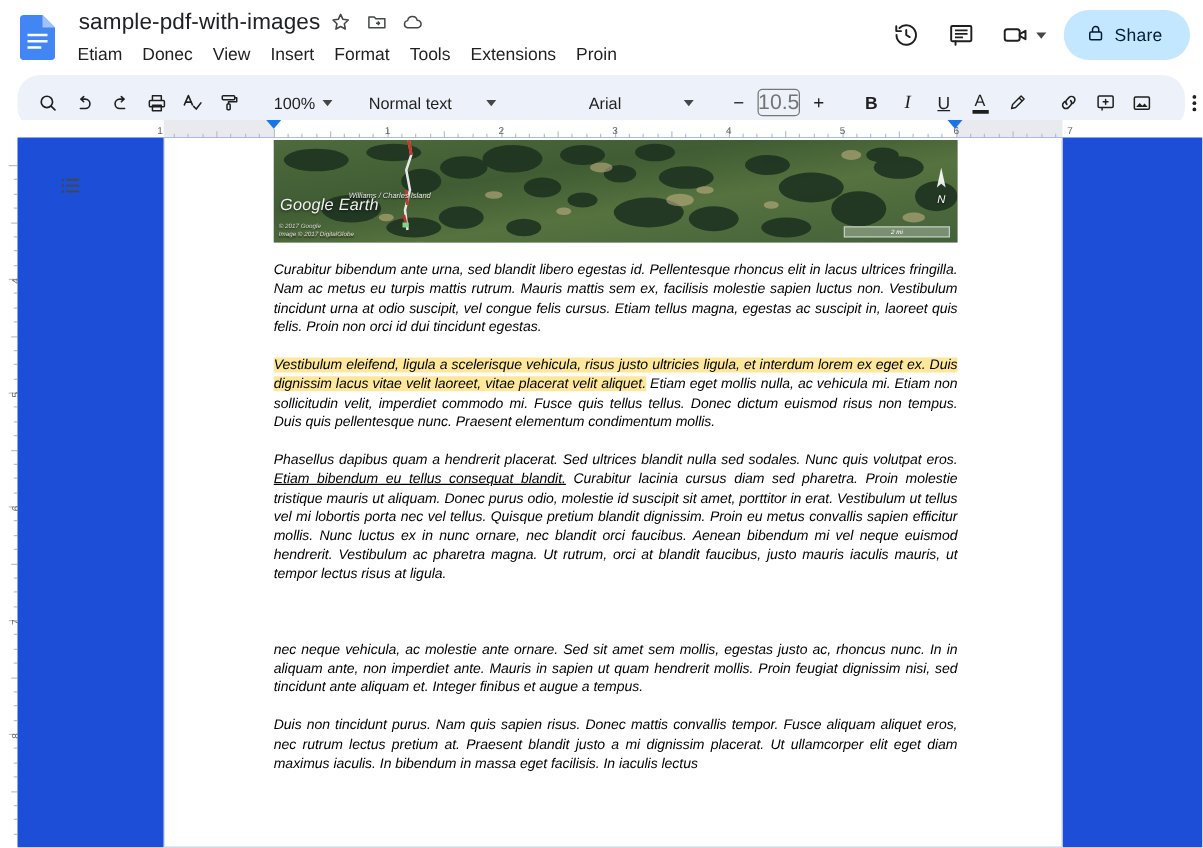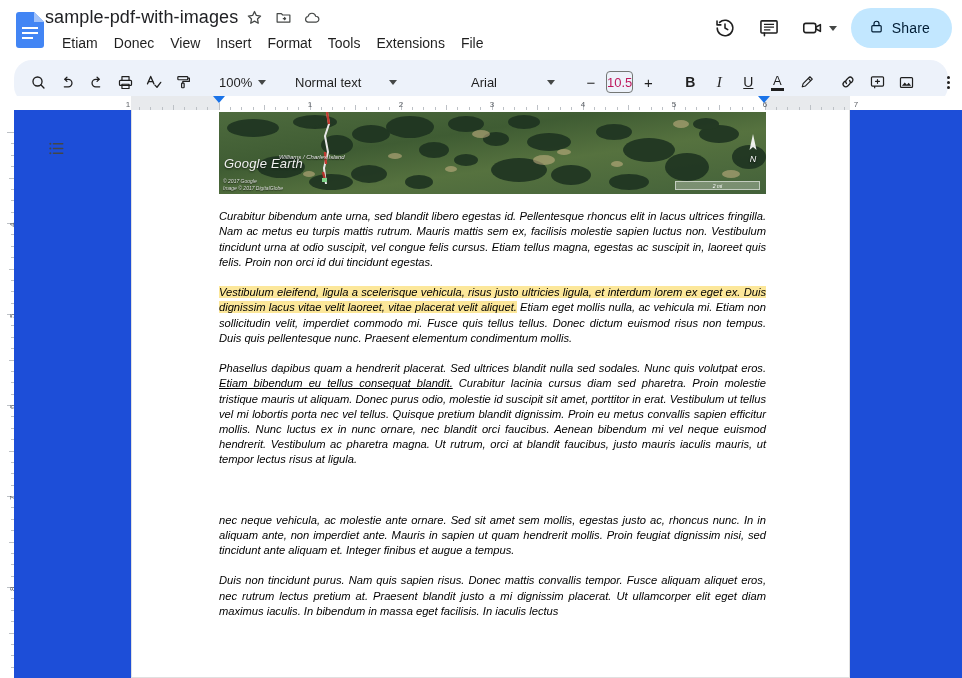--- a/index.html
+++ b/index.html
@@ -13,21 +13,21 @@
     -webkit-font-smoothing: antialiased;
   }
   #app { position: relative; width: 962px; height: 678px; background:#fff; }
 
   
   .header { position: absolute; left:0; top:0; width:962px; height:96px; background:#ffffff; }
   .doc-icon {
     position:absolute; left:16px; top:12px; width:28px; height:36px;
   }
   .doc-icon svg { display:block; }
-  .title-row { position:absolute; left:45px; top:7px; display:flex; align-items:center; }
+  .title-row { position:absolute; left:63px; top:7px; display:flex; align-items:center; }
   .doc-title {
     font-size: 18px; color:#202124; font-weight:400; letter-spacing:0.1px;
     white-space:nowrap; cursor:text;
   }
   .title-icons { display:flex; align-items:center; gap:9px; margin-left:6px; }
   .ticon { width:20px; height:20px; color:#444746; display:flex; align-items:center; justify-content:center; cursor:pointer; }
   .ticon svg { display:block; }
 
   .menubar { position:absolute; left:54px; top:32px; display:flex; align-items:center; gap:0px; }
   .menu-item {
@@ -68,21 +68,21 @@
     height:28px; display:flex; align-items:center; gap:6px; padding:0 8px; border-radius:4px;
     font-size:13px; color:#1f1f1f; cursor:pointer; white-space:nowrap;
   }
   .caret-dn {
     width:0;height:0;border-left:4px solid transparent;border-right:4px solid transparent;
     border-top:5px solid #444746;
   }
   .fontsize-box {
     width:34px; height:22px; border:1px solid #747775; border-radius:4px;
     display:flex; align-items:center; justify-content:center;
-    font-size:13px; color:#be185d; background:#edf2fa; cursor:text;
+    font-size:17px; color:#737373; background:#edf2fa; cursor:text;
   }
   .bold-g { font-weight:bold; font-size:14px; }
   .ital-g { font-style:italic; font-family:"Liberation Serif", serif; font-size:15px; }
   .und-g { text-decoration:underline; font-size:14px; }
   .tcolor { display:flex; flex-direction:column; align-items:center; justify-content:center; line-height:1; }
   .tcolor .ltr { font-size:13px; color:#1f1f1f; font-weight:500; }
   .tcolor .bar { width:13px; height:3px; background:#1f1f1f; margin-top:1px; }
   .kebab { display:flex; flex-direction:column; gap:2px; align-items:center; }
   .kebab i { width:3px;height:3px;border-radius:50%;background:#1f1f1f; display:block; }
 
@@ -214,21 +214,21 @@
     </div>
 
     <div class="menubar">
       <span class="menu-item">Etiam</span>
       <span class="menu-item">Donec</span>
       <span class="menu-item">View</span>
       <span class="menu-item">Insert</span>
       <span class="menu-item">Format</span>
       <span class="menu-item">Tools</span>
       <span class="menu-item">Extensions</span>
-      <span class="menu-item">File</span>
+      <span class="menu-item">Proin</span>
     </div>
 
     <div class="header-right">
       <span class="hicon">
         <svg width="22" height="22" viewBox="0 0 24 24" fill="none" stroke="#1f1f1f" stroke-width="1.7" stroke-linecap="round" stroke-linejoin="round">
           <path d="M3.5 12a8.5 8.5 0 1 0 2.6-6.1"></path>
           <path d="M3.3 4.4v4.2h4.2"></path>
           <path d="M12 7.6V12l3 1.8"></path>
         </svg>
       </span>

